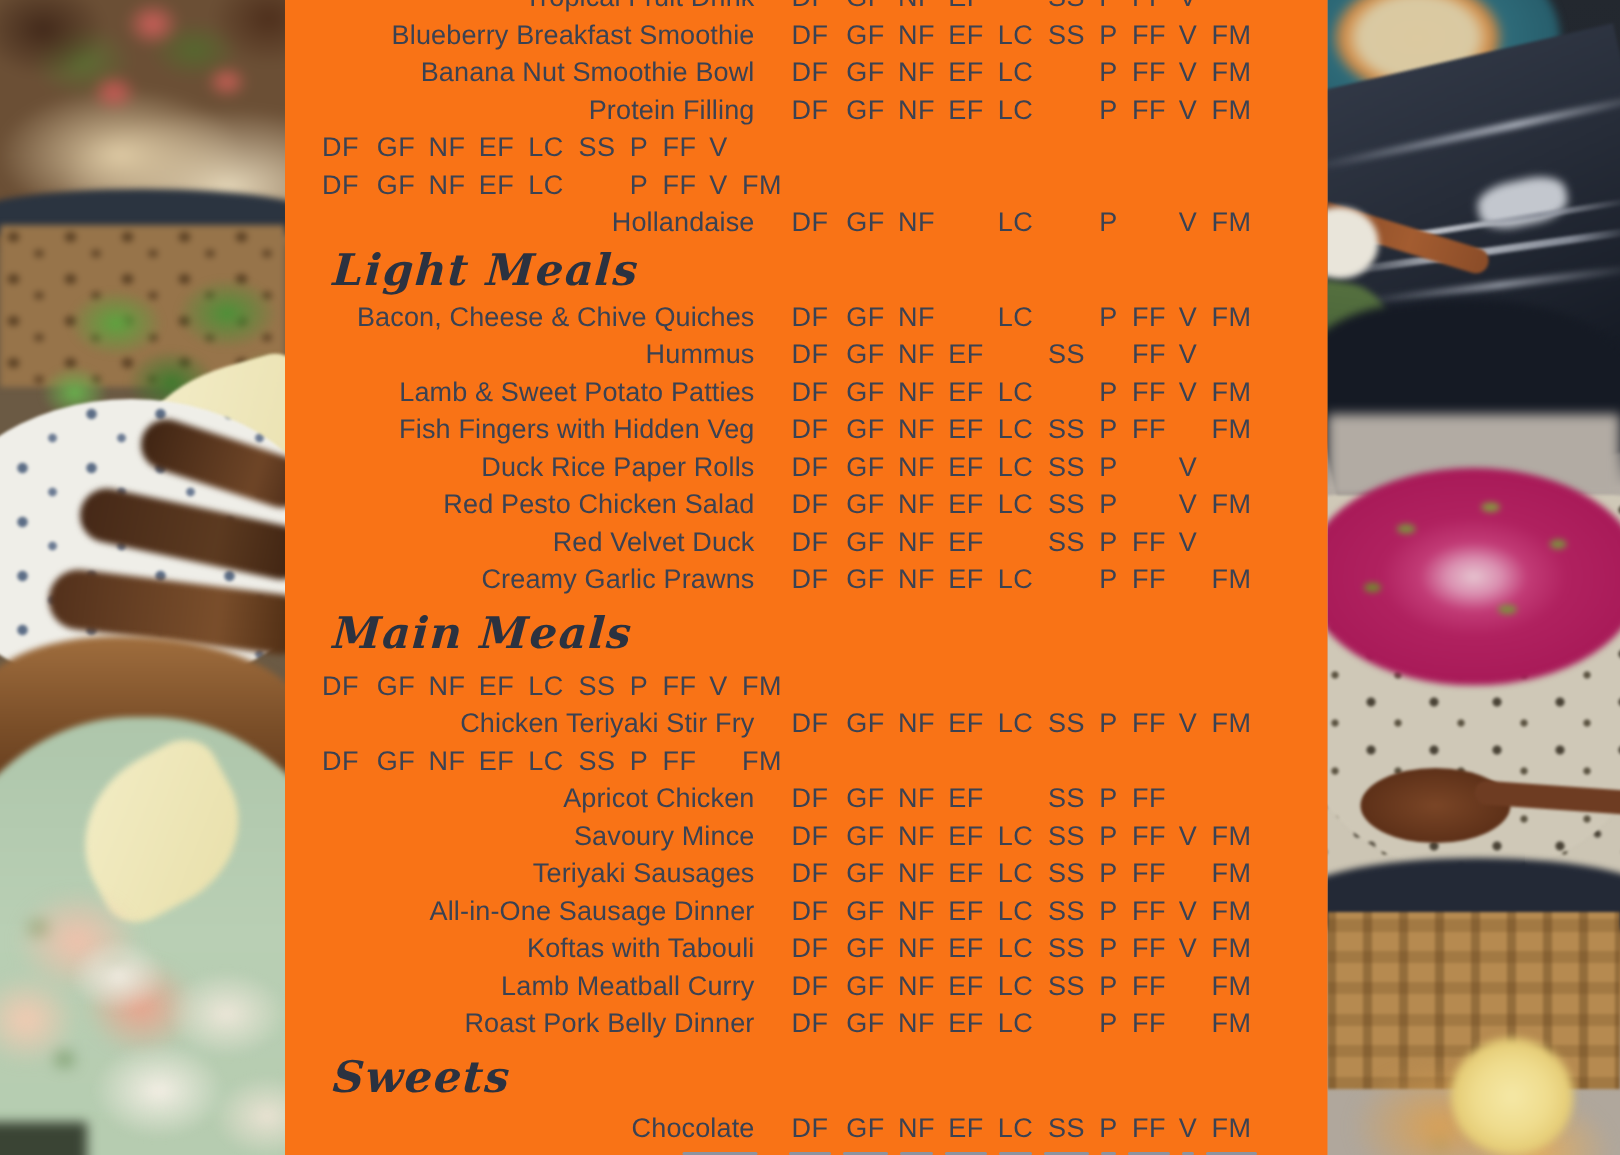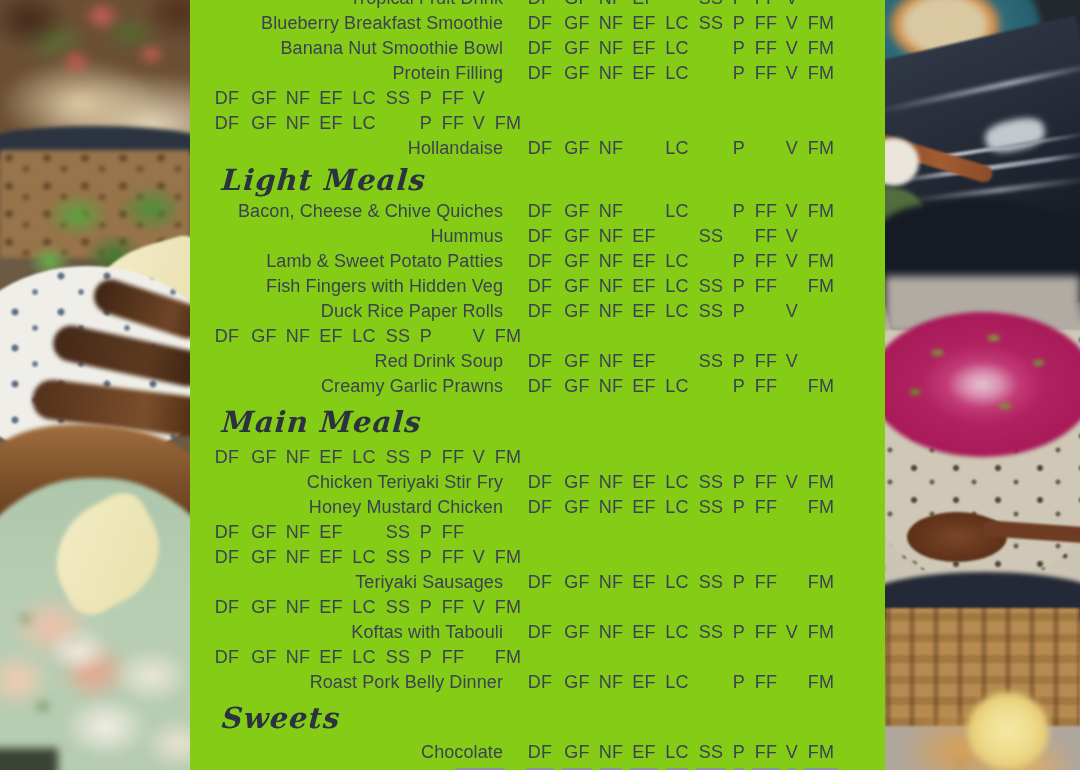--- a/index.html
+++ b/index.html
@@ -131,21 +131,21 @@
     background:
       radial-gradient(70px 50px at 35% 55%, #d8a055 0%, rgba(216,160,85,0) 85%),
       radial-gradient(60px 45px at 70% 70%, #e0ac60 0%, rgba(224,172,96,0) 85%),
       radial-gradient(12px 9px at 42% 45%, #b06a72 0%, rgba(176,106,114,0) 70%),
       radial-gradient(10px 8px at 35% 65%, #4e7c38 0%, rgba(78,124,56,0) 70%),
       radial-gradient(9px 7px at 52% 58%, #57863d 0%, rgba(87,134,61,0) 70%);}
   .r-lemonslice{left:82px;top:692px;width:82px;height:78px;border-radius:50%;
     background:radial-gradient(closest-side,#f5e8a6 0%,#efdc8d 60%,#e3c972 100%);}
 
   
-  .panel{position:absolute;left:190px;top:0;width:695px;height:770px;background:#84cc16;overflow:hidden;}
+  .panel{position:absolute;left:190px;top:0;width:695px;height:770px;background:#f97316;overflow:hidden;}
   .menu{position:absolute;left:0;top:0;width:100%;}
   .menu > :first-child{margin-top:-14px;}
   .row{display:flex;height:25px;line-height:25px;font-size:18px;color:#3b4252;}
   .row .name{width:313px;text-align:right;white-space:nowrap;letter-spacing:.1px;}
   .row .codes{display:flex;margin-left:19px;}
   .row .code{display:block;text-align:center;letter-spacing:.3px;}
   .code.c0{width:36px}.code.c1{width:38px}.code.c2{width:30px}.code.c3{width:36px}
   .code.c4{width:30px}.code.c5{width:38px}.code.c6{width:18px}.code.c7{width:36px}
   .code.c8{width:16px}.code.c9{width:42px}
   .heading{display:flex;align-items:center;padding-left:32px;color:#2b3240;
@@ -377,35 +377,36 @@
           <span class="code c3">EF</span>
           <span class="code c4">LC</span>
           <span class="code c5">SS</span>
           <span class="code c6">P</span>
           <span class="code c7"></span>
           <span class="code c8">V</span>
           <span class="code c9"></span>
         </div>
       </div>
       <div class="row">
+        <div class="name">Red Pesto Chicken Salad</div>
         <div class="codes">
           <span class="code c0">DF</span>
           <span class="code c1">GF</span>
           <span class="code c2">NF</span>
           <span class="code c3">EF</span>
           <span class="code c4">LC</span>
           <span class="code c5">SS</span>
           <span class="code c6">P</span>
           <span class="code c7"></span>
           <span class="code c8">V</span>
           <span class="code c9">FM</span>
         </div>
       </div>
       <div class="row">
-        <div class="name">Red Drink Soup</div>
+        <div class="name">Red Velvet Duck</div>
         <div class="codes">
           <span class="code c0">DF</span>
           <span class="code c1">GF</span>
           <span class="code c2">NF</span>
           <span class="code c3">EF</span>
           <span class="code c4"></span>
           <span class="code c5">SS</span>
           <span class="code c6">P</span>
           <span class="code c7">FF</span>
           <span class="code c8">V</span>
@@ -451,49 +452,50 @@
           <span class="code c3">EF</span>
           <span class="code c4">LC</span>
           <span class="code c5">SS</span>
           <span class="code c6">P</span>
           <span class="code c7">FF</span>
           <span class="code c8">V</span>
           <span class="code c9">FM</span>
         </div>
       </div>
       <div class="row">
-        <div class="name">Honey Mustard Chicken</div>
         <div class="codes">
           <span class="code c0">DF</span>
           <span class="code c1">GF</span>
           <span class="code c2">NF</span>
           <span class="code c3">EF</span>
           <span class="code c4">LC</span>
           <span class="code c5">SS</span>
           <span class="code c6">P</span>
           <span class="code c7">FF</span>
           <span class="code c8"></span>
           <span class="code c9">FM</span>
         </div>
       </div>
       <div class="row">
+        <div class="name">Apricot Chicken</div>
         <div class="codes">
           <span class="code c0">DF</span>
           <span class="code c1">GF</span>
           <span class="code c2">NF</span>
           <span class="code c3">EF</span>
           <span class="code c4"></span>
           <span class="code c5">SS</span>
           <span class="code c6">P</span>
           <span class="code c7">FF</span>
           <span class="code c8"></span>
           <span class="code c9"></span>
         </div>
       </div>
       <div class="row">
+        <div class="name">Savoury Mince</div>
         <div class="codes">
           <span class="code c0">DF</span>
           <span class="code c1">GF</span>
           <span class="code c2">NF</span>
           <span class="code c3">EF</span>
           <span class="code c4">LC</span>
           <span class="code c5">SS</span>
           <span class="code c6">P</span>
           <span class="code c7">FF</span>
           <span class="code c8">V</span>
@@ -509,20 +511,21 @@
           <span class="code c3">EF</span>
           <span class="code c4">LC</span>
           <span class="code c5">SS</span>
           <span class="code c6">P</span>
           <span class="code c7">FF</span>
           <span class="code c8"></span>
           <span class="code c9">FM</span>
         </div>
       </div>
       <div class="row">
+        <div class="name">All-in-One Sausage Dinner</div>
         <div class="codes">
           <span class="code c0">DF</span>
           <span class="code c1">GF</span>
           <span class="code c2">NF</span>
           <span class="code c3">EF</span>
           <span class="code c4">LC</span>
           <span class="code c5">SS</span>
           <span class="code c6">P</span>
           <span class="code c7">FF</span>
           <span class="code c8">V</span>
@@ -538,20 +541,21 @@
           <span class="code c3">EF</span>
           <span class="code c4">LC</span>
           <span class="code c5">SS</span>
           <span class="code c6">P</span>
           <span class="code c7">FF</span>
           <span class="code c8">V</span>
           <span class="code c9">FM</span>
         </div>
       </div>
       <div class="row">
+        <div class="name">Lamb Meatball Curry</div>
         <div class="codes">
           <span class="code c0">DF</span>
           <span class="code c1">GF</span>
           <span class="code c2">NF</span>
           <span class="code c3">EF</span>
           <span class="code c4">LC</span>
           <span class="code c5">SS</span>
           <span class="code c6">P</span>
           <span class="code c7">FF</span>
           <span class="code c8"></span>

